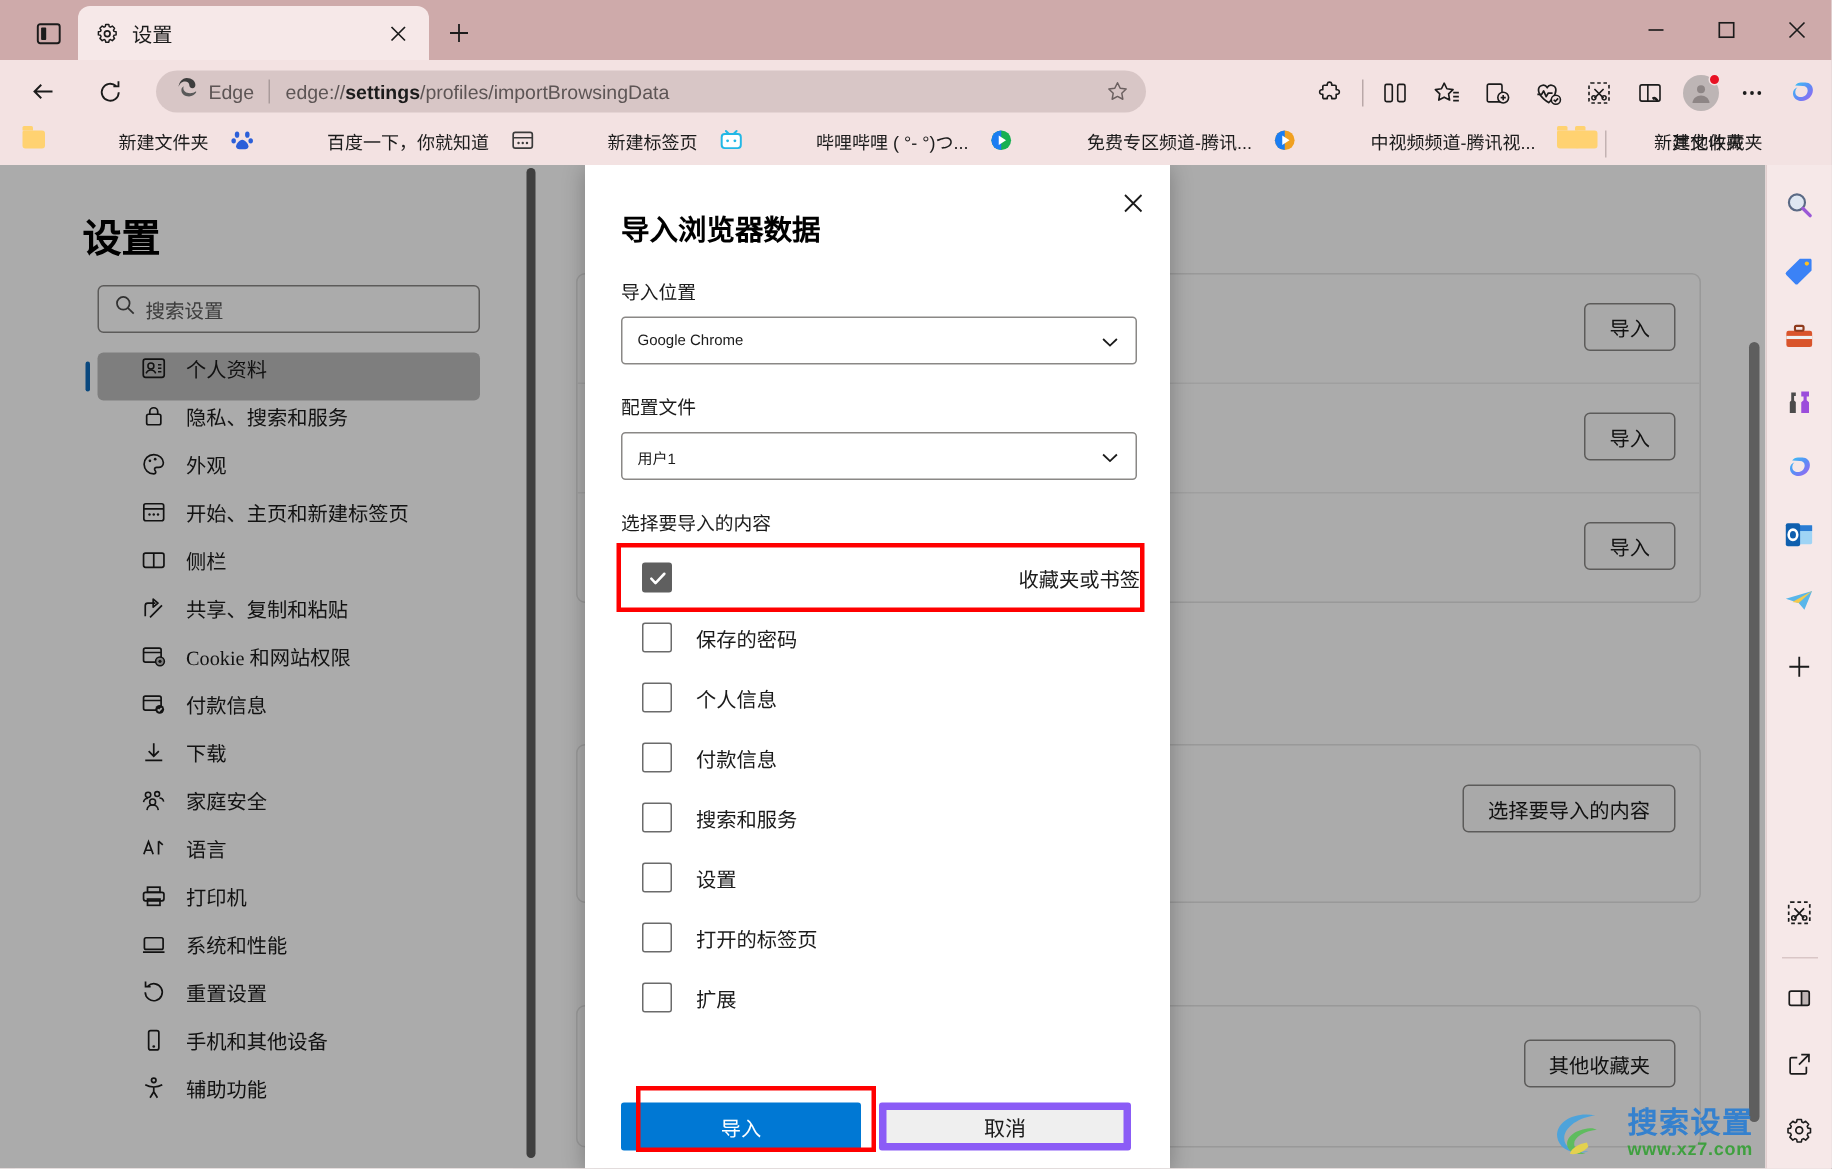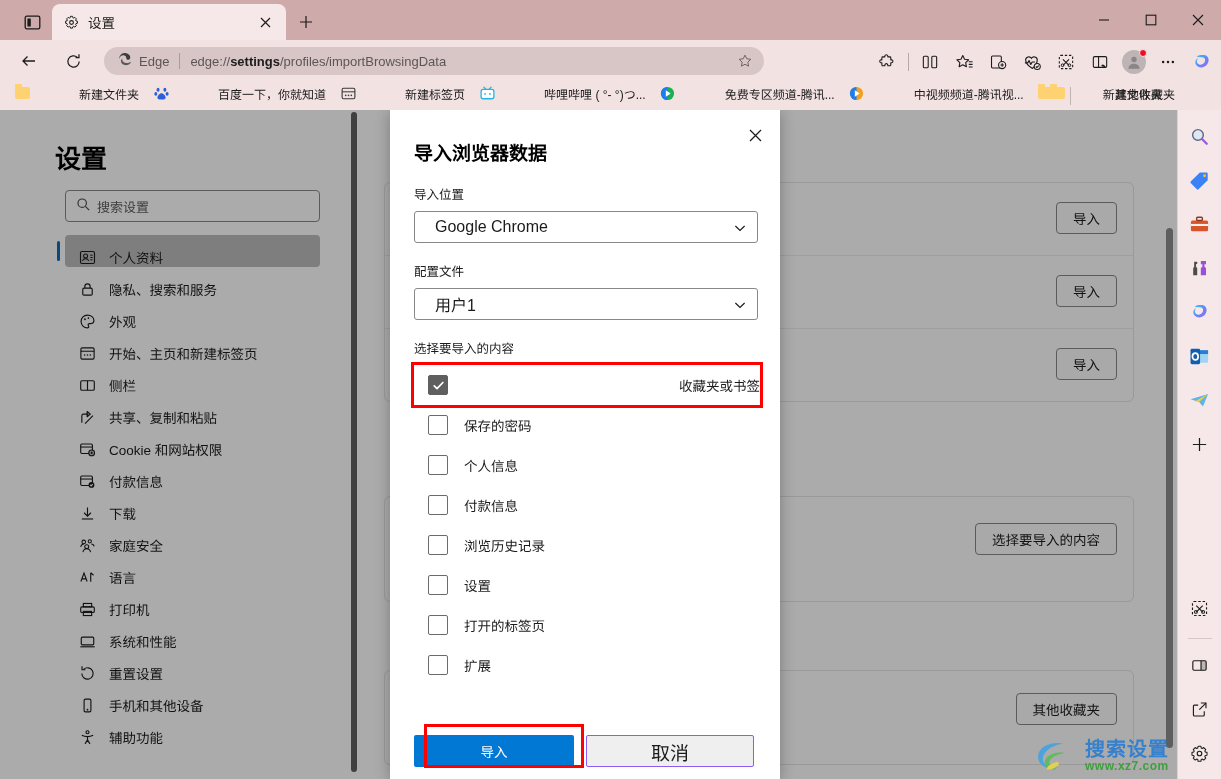--- a/index.html
+++ b/index.html
@@ -95,22 +95,22 @@
   }
   .settings-title{ position:absolute; left:45px; top:28px; font-size:26px; font-weight:bold; color:#000;}
   .search-box{
     position:absolute; left:55px; top:80px; width:255px; height:32px;
     border:1px solid #8a8886; border-radius:4px; display:flex; align-items:center; padding:0 10px;
     background:transparent;
   }
   .search-box .ph{ font-size:13px; color:#5b5b5b; margin-left:6px;}
   .nav-list{ position:absolute; left:55px; top:125px; width:255px; }
   .nav-item{
-    height:32px; display:flex; align-items:flex-end; position:relative;
-    padding-left:12px; border-radius:4px;
+    height:32px; display:flex; align-items:flex-start; position:relative;
+    padding-left:27px; border-radius:4px;font-family:Liberation Serif, serif;
   }
   .nav-item .ic{ width:20px;height:20px;display:flex;align-items:center;justify-content:center;margin-right:12px;flex:0 0 auto;}
   .nav-item .lb{ font-size:13.5px; color:#1b1b1b; white-space:nowrap;}
   .nav-item.active{ background:#bdbdbd; }
   .nav-item.active:before{
     content:""; position:absolute; left:-8px; top:6px; width:3px; height:20px;
     background:#0f6cbd; border-radius:2px;
   }
   .nav-scroll{
     position:absolute; left:341px; top:2px; width:6px; height:660px;
@@ -153,22 +153,22 @@
   .modal-close{
     position:absolute; right:10px; top:10px; width:30px;height:30px;
     display:flex;align-items:center;justify-content:center;border-radius:4px;
   }
   .modal h2{
     position:absolute; left:24px; top:28px; font-size:19px; font-weight:bold; color:#000;
   }
   .fld-label{ font-size:12.5px; color:#1b1b1b; }
   .combo{
     width:344px; height:32px; border:1px solid #8a8886; border-radius:3px;
-    display:flex; align-items:center; padding:0 20px; background:#fff;
-    font-size:16px; color:#1b1b1b; position:relative;
+    display:flex; align-items:center; padding:0 10px; background:#fff;
+    font-size:10px; color:#1b1b1b; position:relative;
   }
   .combo .chev{ position:absolute; right:10px; top:9px; }
   .modal-body{ position:absolute; left:24px; top:74px; width:346px; }
   .sec-label{ font-size:12.5px; color:#1b1b1b; margin:18px 0 8px 0; }
   .cbrow{ height:40px; display:flex; align-items:center; position:relative; padding-left:14px;}
   .cbox{
     width:20px;height:20px;border:1px solid #6b6b6b;border-radius:2px;background:#fff;
     display:flex;align-items:center;justify-content:center;flex:0 0 auto;
   }
   .cbox.checked{ background:#5f5f5f; border-color:#5f5f5f; }
@@ -176,22 +176,22 @@
   .hl-red{ outline:3px solid #ff0000; outline-offset:0;justify-content:space-between; }
   .modal-footer{
     position:absolute; left:390px; bottom:0; width:390px; height:56px;
     display:flex; align-items:center; padding:0 24px; gap:12px; background:#fff;
   }
   .btn-primary{
     width:160px;height:32px;background:#0078d4;color:#fff;font-size:13.5px;
     display:flex;align-items:center;justify-content:center;border-radius:2px;
   }
   .btn-sec{
-    width:168px;height:32px;background:#efefef;color:#1b1b1b;font-size:19px;
-    display:flex;align-items:center;justify-content:center;border-radius:2px;border:1px solid #8b5cf6;
+    width:168px;height:32px;background:#efefef;color:#1b1b1b;font-size:14px;
+    display:flex;align-items:center;justify-content:center;border-radius:2px;border:5px solid #8b5cf6;
   }
   .red-box{
     position:absolute; border:3px solid #ff0000; pointer-events:none;
   }
 
   
   .watermark{
     position:absolute; right:52px; bottom:6px; display:flex; align-items:center; gap:6px;
     opacity:.95;
   }
@@ -698,21 +698,21 @@
           <div class="cbrow">
             <span class="cbox"></span>
             <span class="cl">个人信息</span>
           </div>
           <div class="cbrow">
             <span class="cbox"></span>
             <span class="cl">付款信息</span>
           </div>
           <div class="cbrow">
             <span class="cbox"></span>
-            <span class="cl">浏览历史记录</span>
+            <span class="cl">搜索和服务</span>
           </div>
           <div class="cbrow">
             <span class="cbox"></span>
             <span class="cl">设置</span>
           </div>
           <div class="cbrow">
             <span class="cbox"></span>
             <span class="cl">打开的标签页</span>
           </div>
           <div class="cbrow">

